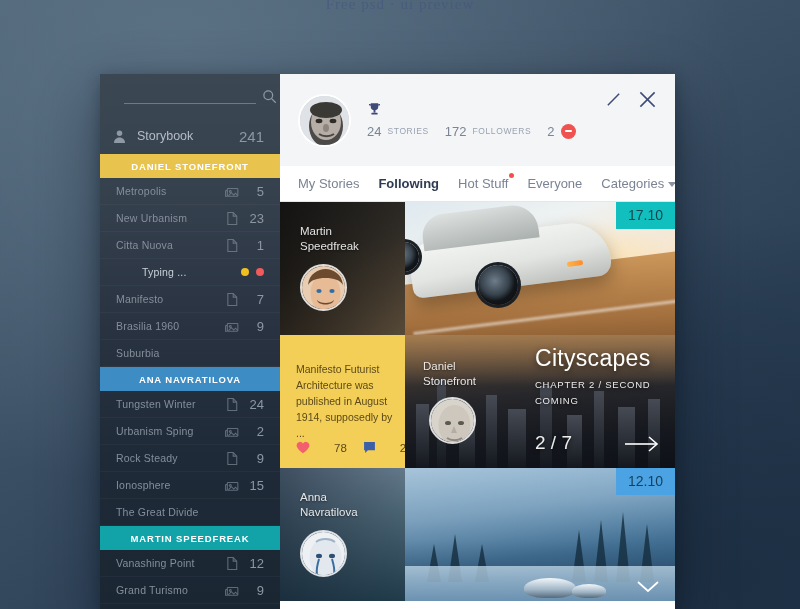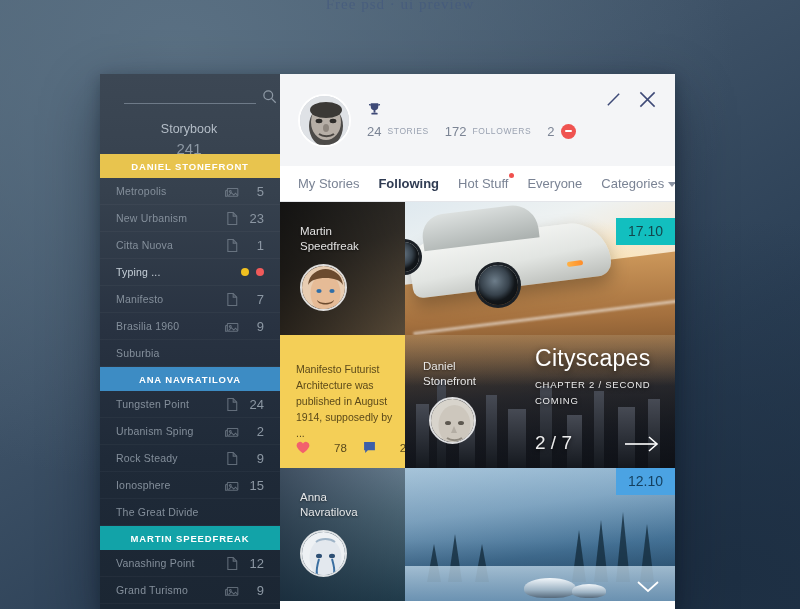--- a/index.html
+++ b/index.html
@@ -61,23 +61,22 @@
     border-bottom: 1px solid #6e7a88;
     background: transparent; border-top: 0; border-left: 0; border-right: 0;
     color: #c3ccd5; font-size: 10px; outline: none;
     font-family: "Liberation Sans", sans-serif;
   }
   .search-line::placeholder { color: #69747f; }
   .sicon { width: 15px; height: 15px; flex: 0 0 15px; }
 
   .sb-storybook {
     height: 36px; display: flex; align-items: center;
-    padding: 0 16px 0 14px; gap: 4px;
+    padding: 0 16px 0 14px; gap: 12px;
     color: #aab4bf;
-    flex-direction: column;
   }
   .sb-storybook .label { font-size: 12.5px; flex: 1; color: #b4bdc7; }
   .sb-storybook .count { font-size: 15px; color: #8d98a4; }
 
   .group-header {
     height: 24px;
     display: flex; align-items: center; justify-content: center;
     font-size: 9.5px; font-weight: bold; letter-spacing: 0.85px;
     color: #fff;
   }
@@ -90,21 +89,21 @@
     display: flex; align-items: center;
     padding: 0 16px 0 16px;
     gap: 7px;
     color: #848f9b;
     font-size: 10.5px;
     border-bottom: 1px solid rgba(255,255,255,0.035);
   }
   .sb-item .name { flex: 1; letter-spacing: 0.2px; }
   .sb-item .ic { width: 14px; height: 13px; opacity: .6; }
   .sb-item .num { font-size: 13px; color: #8c97a3; min-width: 18px; text-align: right; }
-  .sb-item.typing .name { color: #c8d1da; }
+  .sb-item.typing .name { color: #c8d1da; margin-left: 26px; }
   .dots { display: flex; gap: 7px; align-items: center; }
   .dot { width: 8px; height: 8px; border-radius: 50%; }
   .dot.y { background: #f0c020; }
   .dot.r { background: #f05a5a; }
 
   
   #main {
     flex: 1; height: 100%;
     background: #fff;
     display: flex; flex-direction: column;
@@ -190,21 +189,21 @@
     width: 47px; height: 47px; border-radius: 50%;
     overflow: hidden; border: 2px solid rgba(255,255,255,.85);
     z-index: 4;
   }
   .datebadge {
     position: absolute; right: 0; top: 0;
     padding: 5px 12px 6px;
     font-size: 14px; color: #1e3b43;
     z-index: 5;
   }
-  .db-teal { background: #12bfbf; color: #13474d; margin-top: 16px; }
+  .db-teal { background: #12bfbf; color: #13474d; }
   .db-blue { background: #4ba3e3; color: #143f5e; }
 
   
   #card-1 { top: 0; height: 133px; }
   #card-1 .card-left {
     background:
       linear-gradient(90deg, rgba(0,0,0,.55), rgba(0,0,0,.18)),
       linear-gradient(160deg,#2b2a28 0%, #3a352e 40%, #6b5a44 100%);
   }
   #card-1 .card-right { background: linear-gradient(160deg,#dfe9ef 0%, #eef2f2 30%, #f6e6cf 62%, #b08050 100%); }
@@ -414,21 +413,21 @@
               <circle cx="9" cy="10" r="1.6"></circle>
               <path d="M6 17l5-5 4 4 3-3 4 4"></path>
             </svg>
             <span class="num">9</span>
           </div>
           <div class="sb-item">
             <span class="name">Suburbia</span>
           </div>
           <div class="group-header gh-blue">ANA NAVRATILOVA</div>
           <div class="sb-item">
-            <span class="name">Tungsten Point</span>
+            <span class="name">Tungsten Winter</span>
             <svg class="ic" viewBox="0 0 18 22" fill="none" stroke="#8e99a5" stroke-width="1.8" width="14" height="13">
               <path d="M2 1h9l6 6v14H2z"></path>
               <path d="M11 1v6h6"></path>
             </svg>
             <span class="num">24</span>
           </div>
           <div class="sb-item">
             <span class="name">Urbanism Sping</span>
             <svg class="ic" viewBox="0 0 24 20" fill="none" stroke="#8e99a5" stroke-width="1.8" width="14" height="13">
               <rect x="4" y="5" width="18" height="13" rx="1"></rect>

